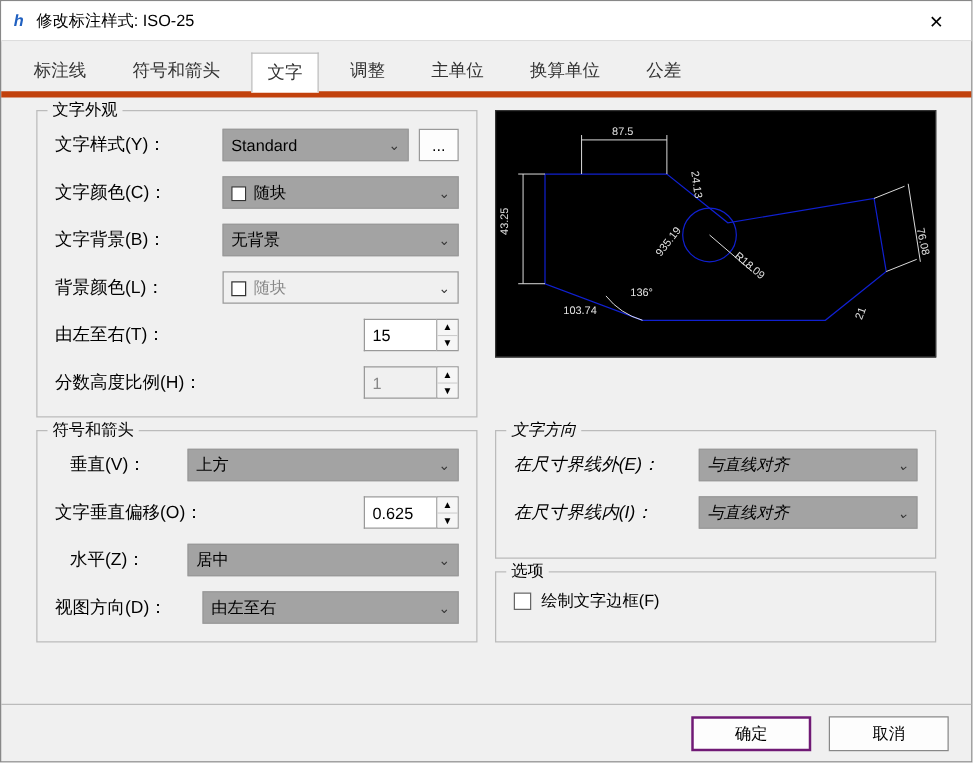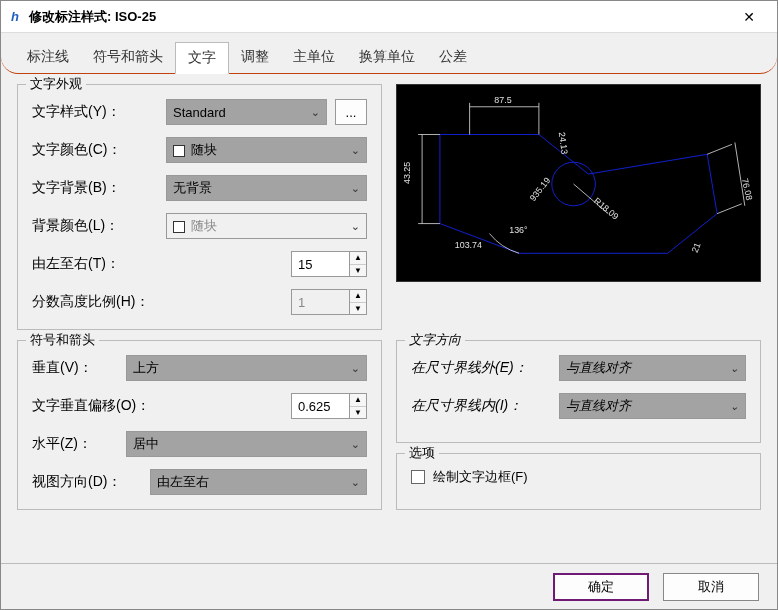--- a/index.html
+++ b/index.html
@@ -16,50 +16,49 @@
     background: #fff;
     border-bottom: 1px solid #ddd;
     display: flex; align-items: center;
     padding: 0 6px;
   }
   .titlebar .app-icon {
     width: 16px; height: 16px; margin-right: 6px;
     color: #2060c0; font-style: italic; font-weight: bold; font-size: 13px;
     display: inline-flex; align-items: center; justify-content: center;
   }
-  .titlebar .title { font-size: 13px; flex: 1; font-weight: bold; }
+  .titlebar .title { font-size: 13px; flex: 1; }
   .titlebar .close {
     width: 44px; height: 30px;
     display: flex; align-items: center; justify-content: center;
     font-size: 14px; cursor: default;
   }
 
   .tabs {
     display: flex;
     padding: 8px 14px 0 14px;
-    border-bottom: 1px solid #c2410c;
-    gap: 0;
-    border-radius: 17px;
+    border-bottom: 5px solid #c2410c;
+    gap: 13px;
   }
   .tab {
     font-size: 14px;
     padding: 6px 12px 6px 12px;
     color: #333;
     position: relative;
     top: 1px;
   }
   .tab.active {
     background: #fff;
     border: 1px solid #bbb;
     border-bottom: 1px solid #fff;
   }
 
   .body {
     flex: 1;
-    padding: 10px 16px;
+    padding: 10px 28px;
     display: grid;
     grid-template-columns: 1fr 1fr;
     grid-template-rows: auto auto auto;
     gap: 10px 14px;
     align-content: start;
   }
 
   .group {
     border: 1px solid #bbb;
     padding: 14px 14px 14px 14px;
@@ -78,21 +77,21 @@
     align-items: center;
     margin-bottom: 12px;
     gap: 8px;
   }
   .row:last-child { margin-bottom: 0; }
   .label {
     font-size: 14px;
     width: 126px;
     flex-shrink: 0;
   }
-  .label-narrow { width: 86px; }
+  .label-narrow { width: 86px; margin-left: 12px; }
   .label-wide { width: 140px; }
 
   .select {
     height: 26px;
     border: 1px solid #999;
     background: #a3a3a3;
     font-size: 13px;
     padding: 0 6px;
     display: flex; align-items: center;
     justify-content: space-between;

